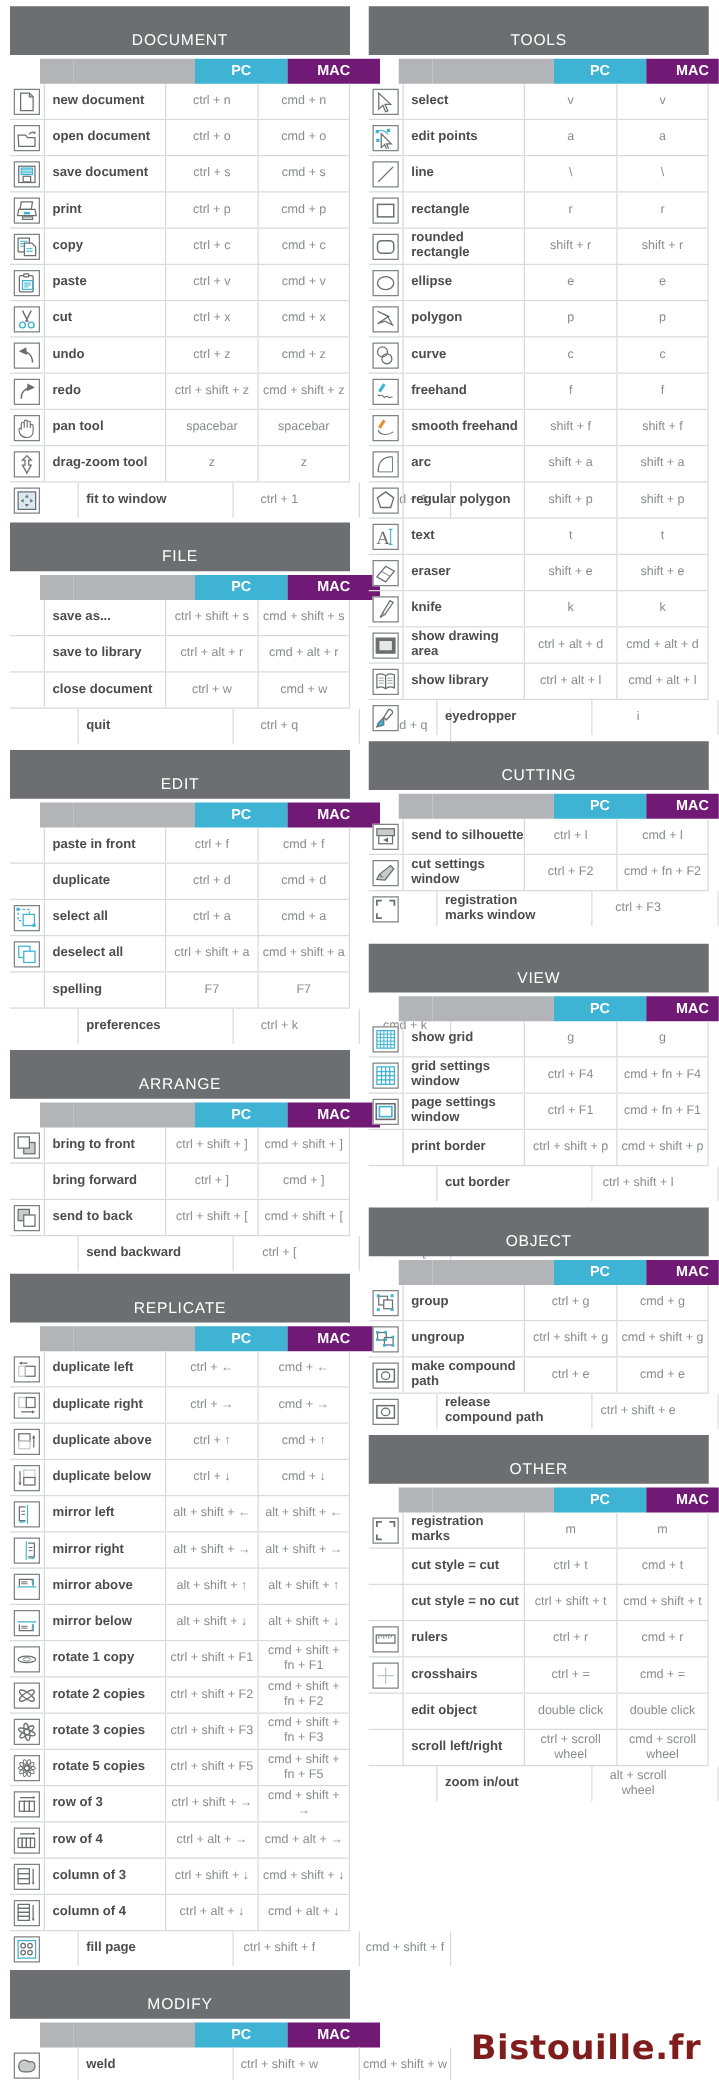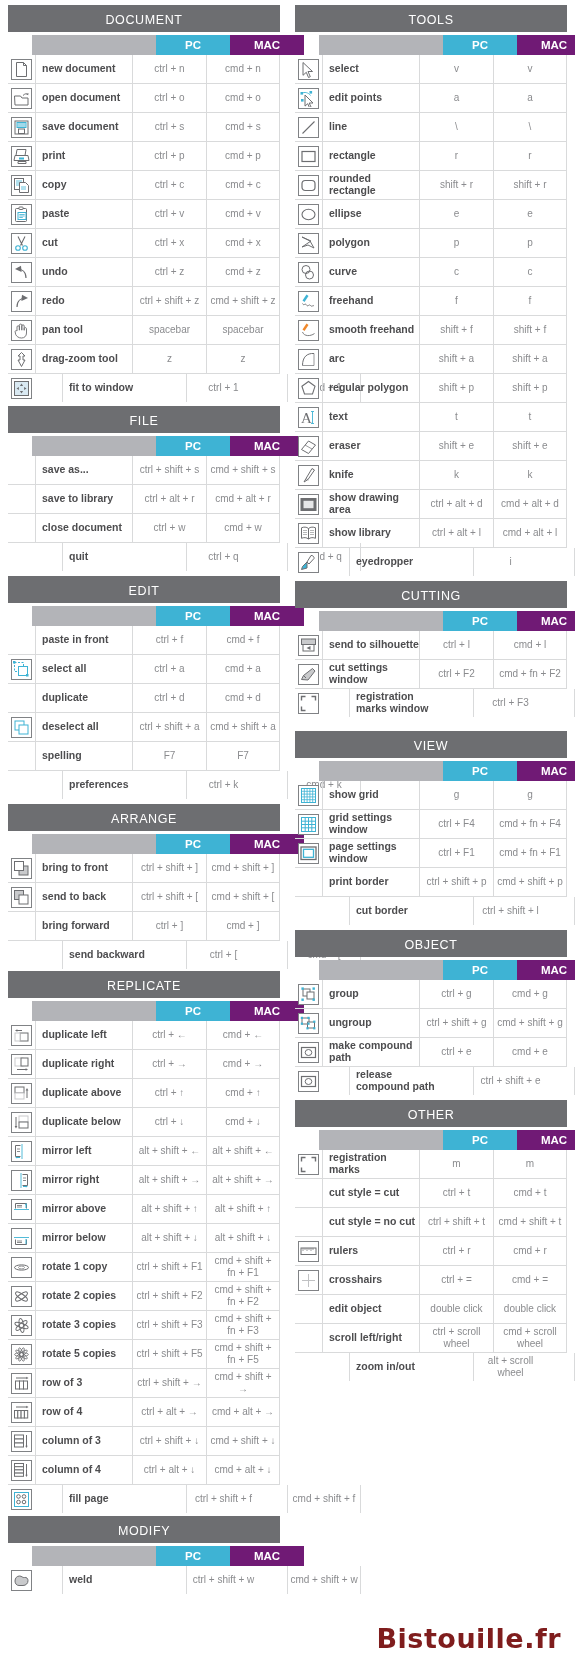--- a/index.html
+++ b/index.html
@@ -27,21 +27,21 @@
   .col.left { margin-right: 15px; }
 
   
   .section { margin-bottom: 0; }
   .sec-title {
     background: #6d6e71;
     color: #ffffff;
     font-size: 12.5px;
     letter-spacing: .6px;
     text-align: center;
-    padding: 8px 0 5px 0;
+    padding: 20px 0 5px 0;
     font-weight: 400;
   }
   .sec-subhead {
     display: flex;
     margin-top: 3px;
     padding-left: 24px;
   }
   .sh-blank {
     background: #b3b4b8;
     height: 20px;
@@ -364,39 +364,39 @@
           <div class="sh-mac c-mac">MAC</div>
         </div>
         <div class="rows">
           <div class="row">
             <div class="cell-icon c-icon"></div>
             <div class="cell-label c-label">paste in front</div>
             <div class="cell-key c-pc">ctrl + f</div>
             <div class="cell-key c-mac last">cmd + f</div>
           </div>
           <div class="row">
+            <div class="cell-icon c-icon"></div>
+            <div class="cell-label c-label">duplicate</div>
+            <div class="cell-key c-pc">ctrl + d</div>
+            <div class="cell-key c-mac last">cmd + d</div>
+          </div>
+          <div class="row">
             <div class="cell-icon c-icon">
               <span class="ibox">
                 <svg width="17" height="17" viewBox="0 0 17 17">
                   <rect x="1.5" y="1.5" width="9" height="9" fill="none" stroke="#3eb3d4" stroke-dasharray="2 1.5"></rect>
                   <rect x="5.5" y="5.5" width="9" height="9" fill="#fff" stroke="#3eb3d4"></rect>
                   <rect x="0" y="0" width="2.5" height="2.5" fill="#3eb3d4"></rect>
                   <rect x="13" y="13" width="2.5" height="2.5" fill="#3eb3d4"></rect>
                 </svg>
               </span>
             </div>
             <div class="cell-label c-label">select all</div>
             <div class="cell-key c-pc">ctrl + a</div>
             <div class="cell-key c-mac last">cmd + a</div>
-          </div>
-          <div class="row">
-            <div class="cell-icon c-icon"></div>
-            <div class="cell-label c-label">duplicate</div>
-            <div class="cell-key c-pc">ctrl + d</div>
-            <div class="cell-key c-mac last">cmd + d</div>
           </div>
           <div class="row">
             <div class="cell-icon c-icon">
               <span class="ibox">
                 <svg width="17" height="17" viewBox="0 0 17 17">
                   <rect x="2" y="2" width="9" height="9" fill="#fff" stroke="#3eb3d4"></rect>
                   <rect x="6" y="6" width="9" height="9" fill="#fff" stroke="#3eb3d4"></rect>
                 </svg>
               </span>
             </div>
@@ -435,37 +435,37 @@
                   <rect x="6" y="6" width="9" height="9" fill="#c9cacc" stroke="#6d6e71"></rect>
                   <rect x="1.5" y="1.5" width="9" height="9" fill="#fff" stroke="#6d6e71"></rect>
                 </svg>
               </span>
             </div>
             <div class="cell-label c-label">bring to front</div>
             <div class="cell-key c-pc">ctrl + shift + ]</div>
             <div class="cell-key c-mac last">cmd + shift + ]</div>
           </div>
           <div class="row">
+            <div class="cell-icon c-icon"></div>
+            <div class="cell-label c-label">bring forward</div>
+            <div class="cell-key c-pc">ctrl + ]</div>
+            <div class="cell-key c-mac last">cmd + ]</div>
+          </div>
+          <div class="row">
             <div class="cell-icon c-icon">
               <span class="ibox">
                 <svg width="17" height="17" viewBox="0 0 17 17">
                   <rect x="1.5" y="1.5" width="9" height="9" fill="#c9cacc" stroke="#6d6e71"></rect>
                   <rect x="6" y="6" width="9" height="9" fill="#fff" stroke="#6d6e71"></rect>
                 </svg>
               </span>
             </div>
             <div class="cell-label c-label">send to back</div>
             <div class="cell-key c-pc">ctrl + shift  + [</div>
             <div class="cell-key c-mac last">cmd + shift + [</div>
-          </div>
-          <div class="row">
-            <div class="cell-icon c-icon"></div>
-            <div class="cell-label c-label">bring forward</div>
-            <div class="cell-key c-pc">ctrl + ]</div>
-            <div class="cell-key c-mac last">cmd + ]</div>
           </div>
           <div class="row">
             <div class="cell-icon c-icon"></div>
             <div class="cell-label c-label">send backward</div>
             <div class="cell-key c-pc">ctrl + [</div>
             <div class="cell-key c-mac last">cmd + [</div>
           </div>
         </div>
       </div>
       <div class="gap" style="height:2px"></div>

